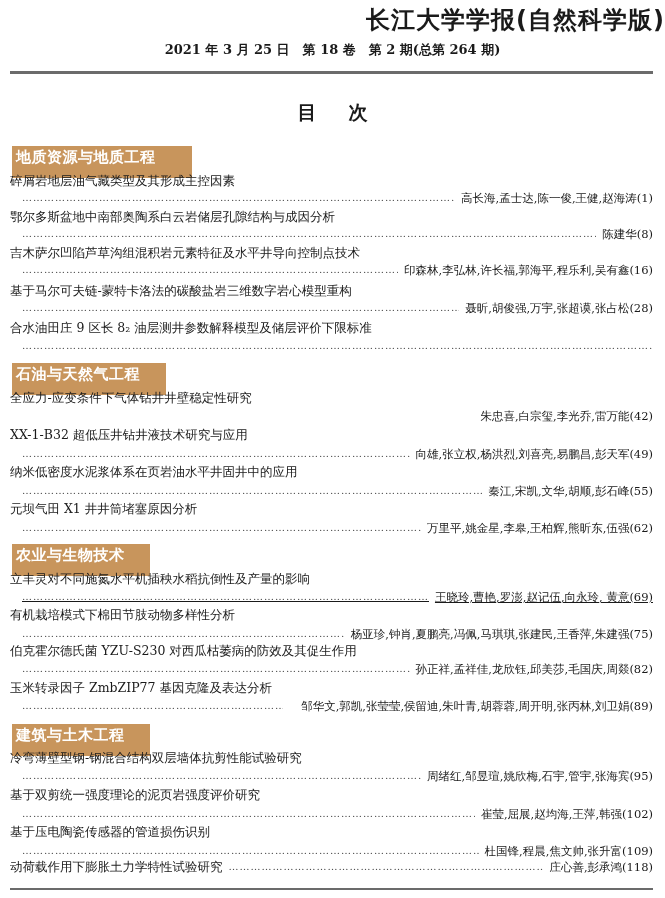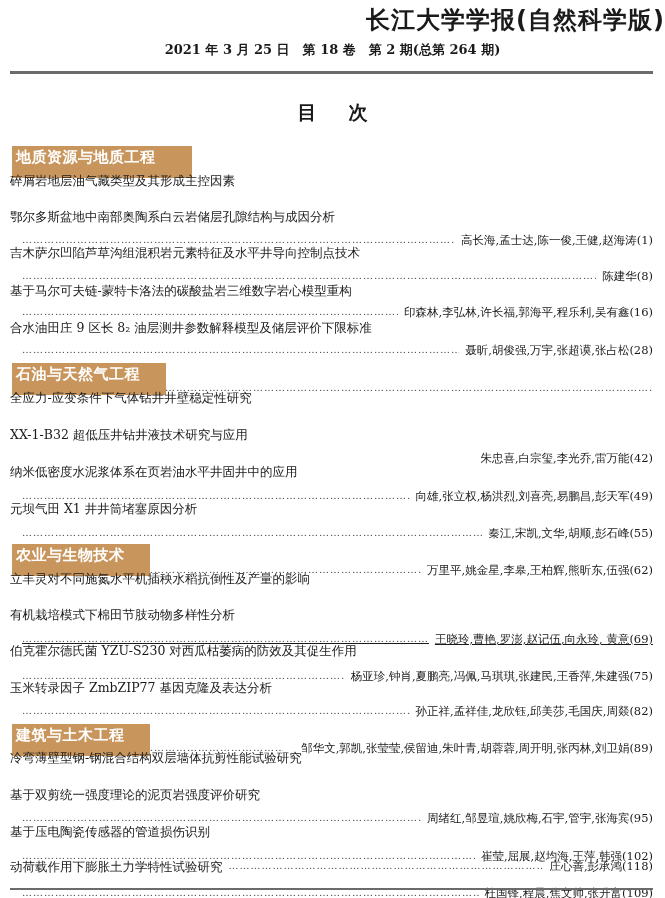--- a/index.html
+++ b/index.html
@@ -29,32 +29,32 @@
   .section-badge {
     position: absolute; left: 12px; height: 32px; line-height: 22px;
     padding: 0 4px; color: #ffffff; font-family: "DejaVu Sans", sans-serif;
     font-size: 15px; font-weight: bold; letter-spacing: 0.5px;
   }
   .entry-title {
     position: absolute; left: 10px; font-size: 12.5px; white-space: nowrap; color: #1a1a1a;
   }
   .entry-line {
     position: absolute; left: 22px; right: 12px; height: 16px;
-    display: flex; align-items: flex-end; font-size: 11.5px; white-space: nowrap; margin-top: 42px;
+    display: flex; align-items: flex-end; font-size: 11.5px; white-space: nowrap;
   }
   .entry-line .dots {
     flex: 1; overflow: hidden; height: 16px; line-height: 16px; color: #444;
     letter-spacing: 1px; font-size: 10px;
   }
   .entry-line .dots::before {
     content: "……………………………………………………………………………………………………………………………………………………………………………………………………………";
   }
   .entry-line .authors { padding-left: 6px; line-height: 16px; color: #1a1a1a; }
   .inline-entry {
-    position: absolute; left: 10px; right: 12px; height: 18px; display: flex; align-items: flex-start;
+    position: absolute; left: 10px; right: 12px; height: 18px; display: flex; align-items: center;
     white-space: nowrap;
   }
   .inline-entry .t { font-size: 12.5px; padding-right: 6px; line-height: 18px; }
   .inline-entry .dots { flex: 1; overflow: hidden; height: 16px; line-height: 16px; font-size: 10px; color: #444; letter-spacing: 1px; }
   .inline-entry .dots::before {
     content: "……………………………………………………………………………………………………………………………………………………………………………";
   }
   .inline-entry .authors { padding-left: 6px; font-size: 11.5px; line-height: 16px; }
   .bottom-rule {
     position: absolute; left: 10px; width: 643px; top: 888px; height: 2px; background: #6b6b6b;

